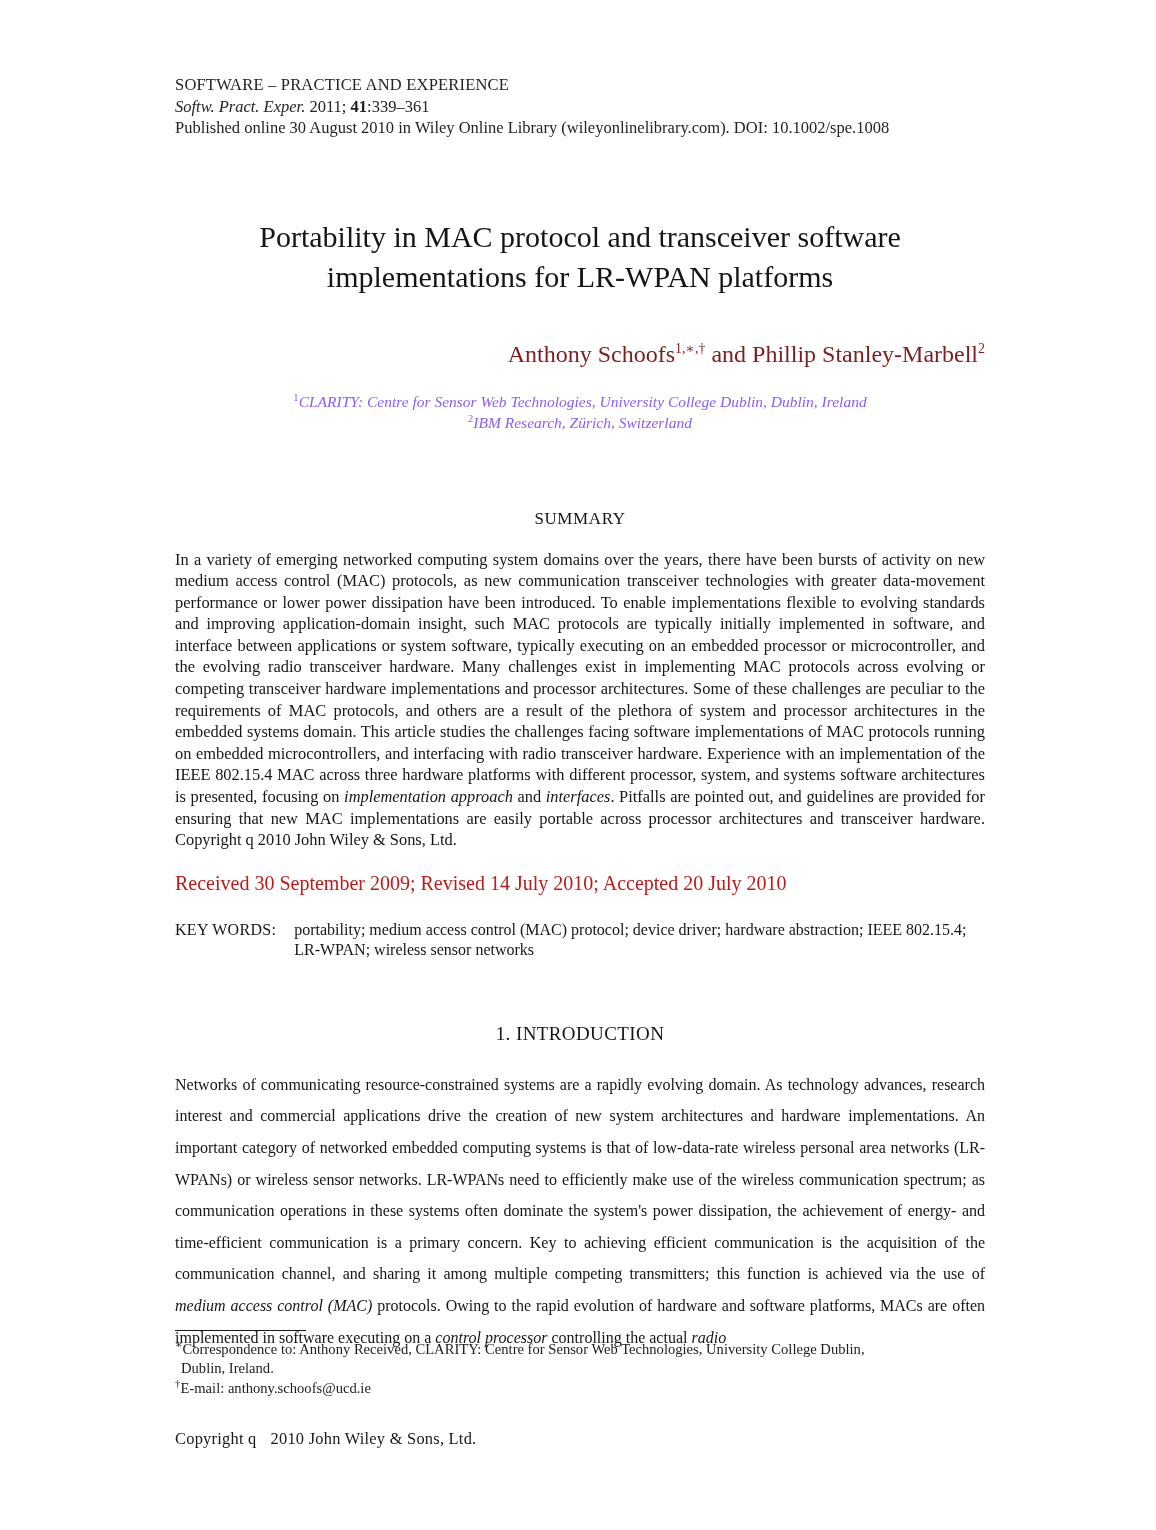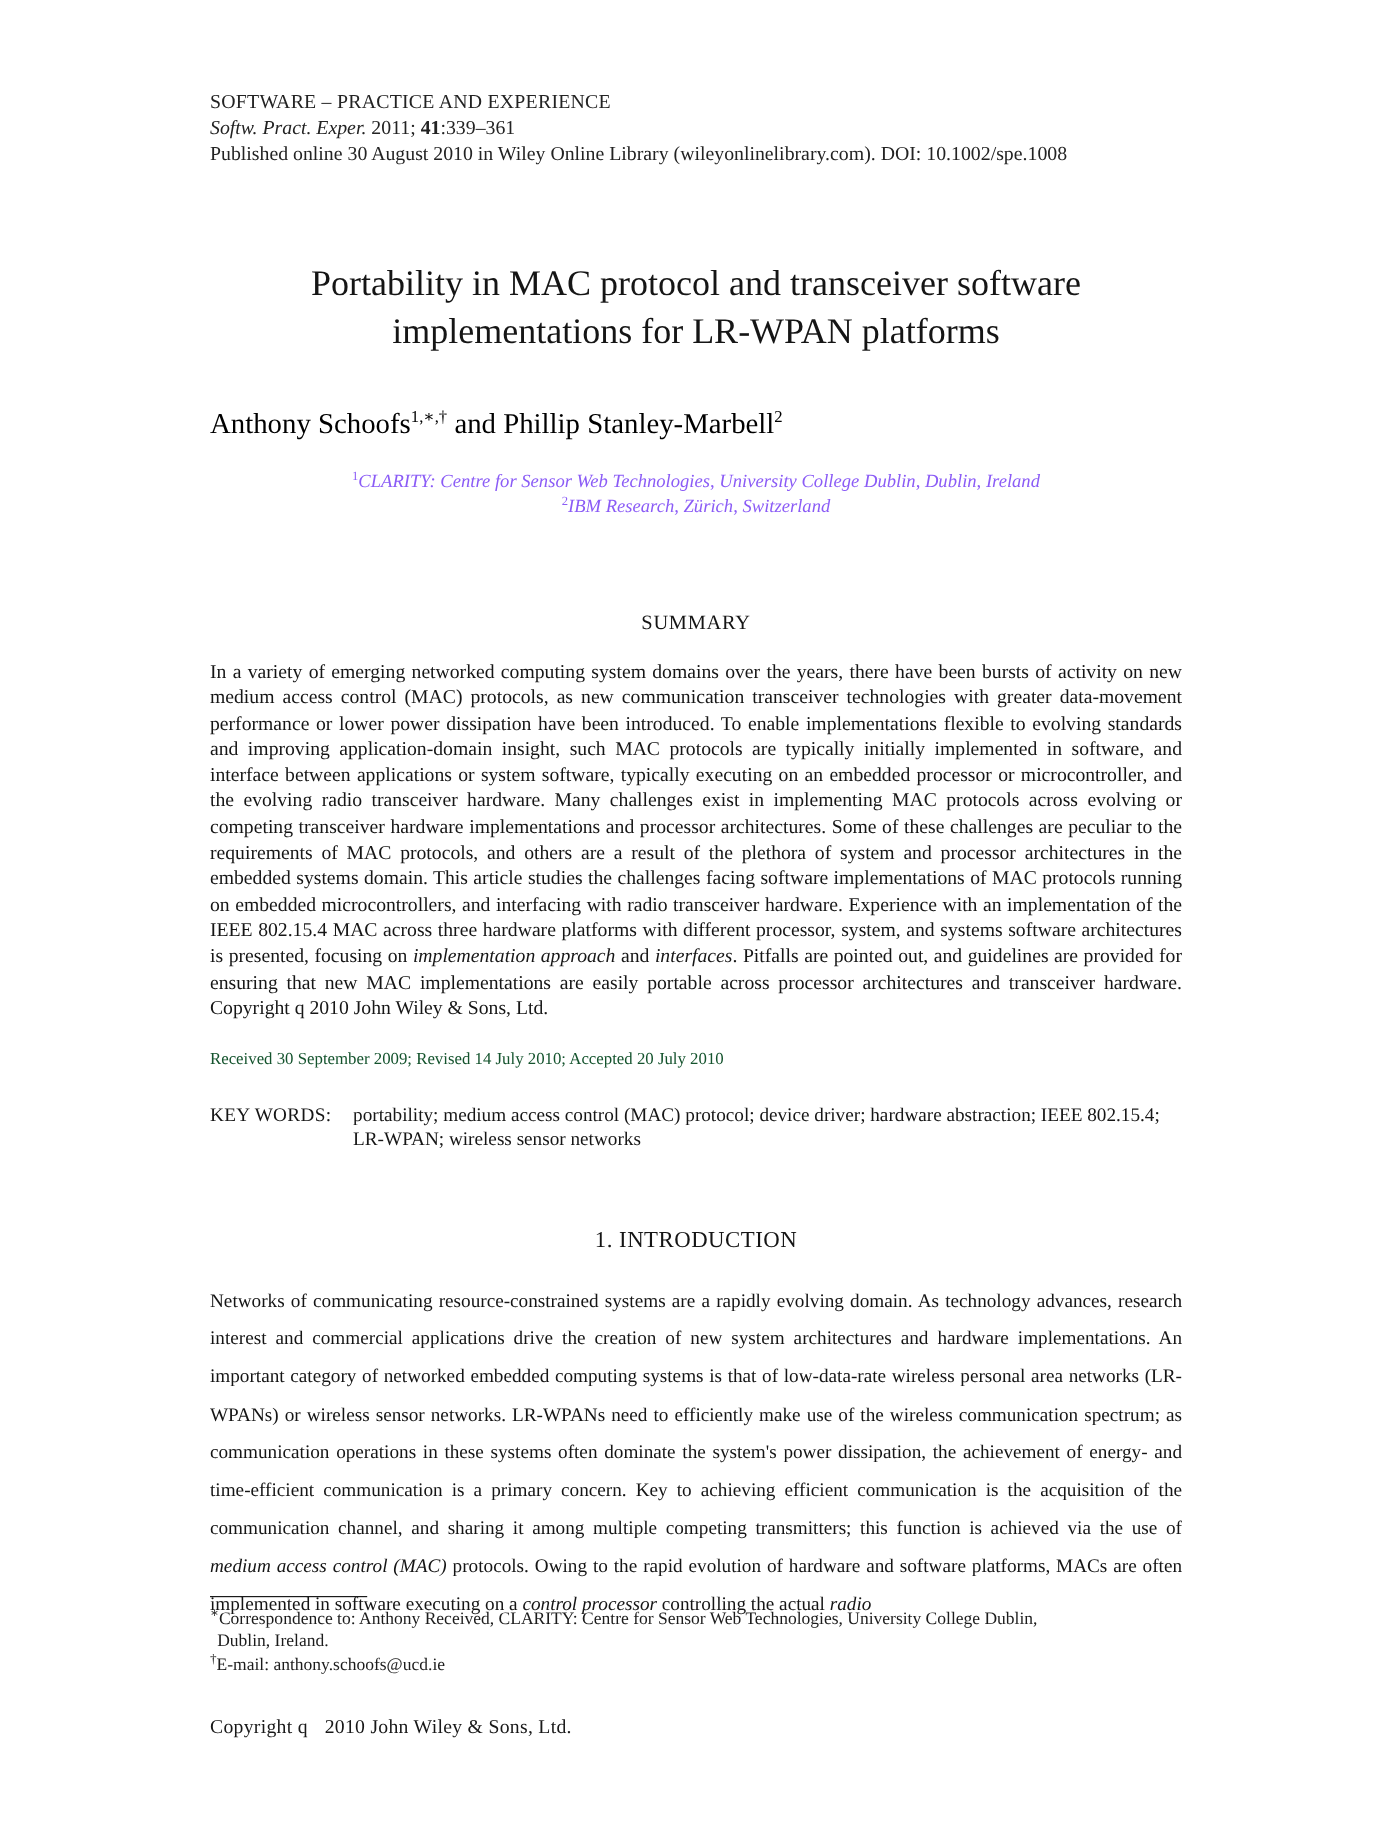--- a/index.html
+++ b/index.html
@@ -49,24 +49,24 @@
     font-size: 30px;
     line-height: 40px;
     font-weight: normal;
     color: #151515;
     font-family: Liberation Serif, serif;
   }
 
   
   .authors {
     margin-top: 42px;
-    text-align: left;
+    text-align: right;
     font-size: 24px;
     line-height: 30px;
-    color: #000000;
+    color: #7f1d1d;
   }
   .authors sup {
     font-size: 0.58em;
     vertical-align: super;
     line-height: 0;
   }
 
   
   .affils {
     margin-top: 22px;
@@ -97,23 +97,23 @@
     line-height: 21.6px;
     text-align: justify;
     text-justify: inter-word;
     color: #161616;
     hyphens: manual;
   }
   .abstract i { font-style: italic; font-family: Liberation Serif, serif; }
 
   .history {
     margin-top: 22px;
-    font-size: 14px;
+    font-size: 20px;
     line-height: 21px;
-    color: #14532d;
+    color: #b91c1c;
   }
 
   .keywords {
     margin-top: 26px;
     font-size: 16px;
     line-height: 20.5px;
     color: #161616;
     display: flex;
   }
   .keywords .kw-label {

